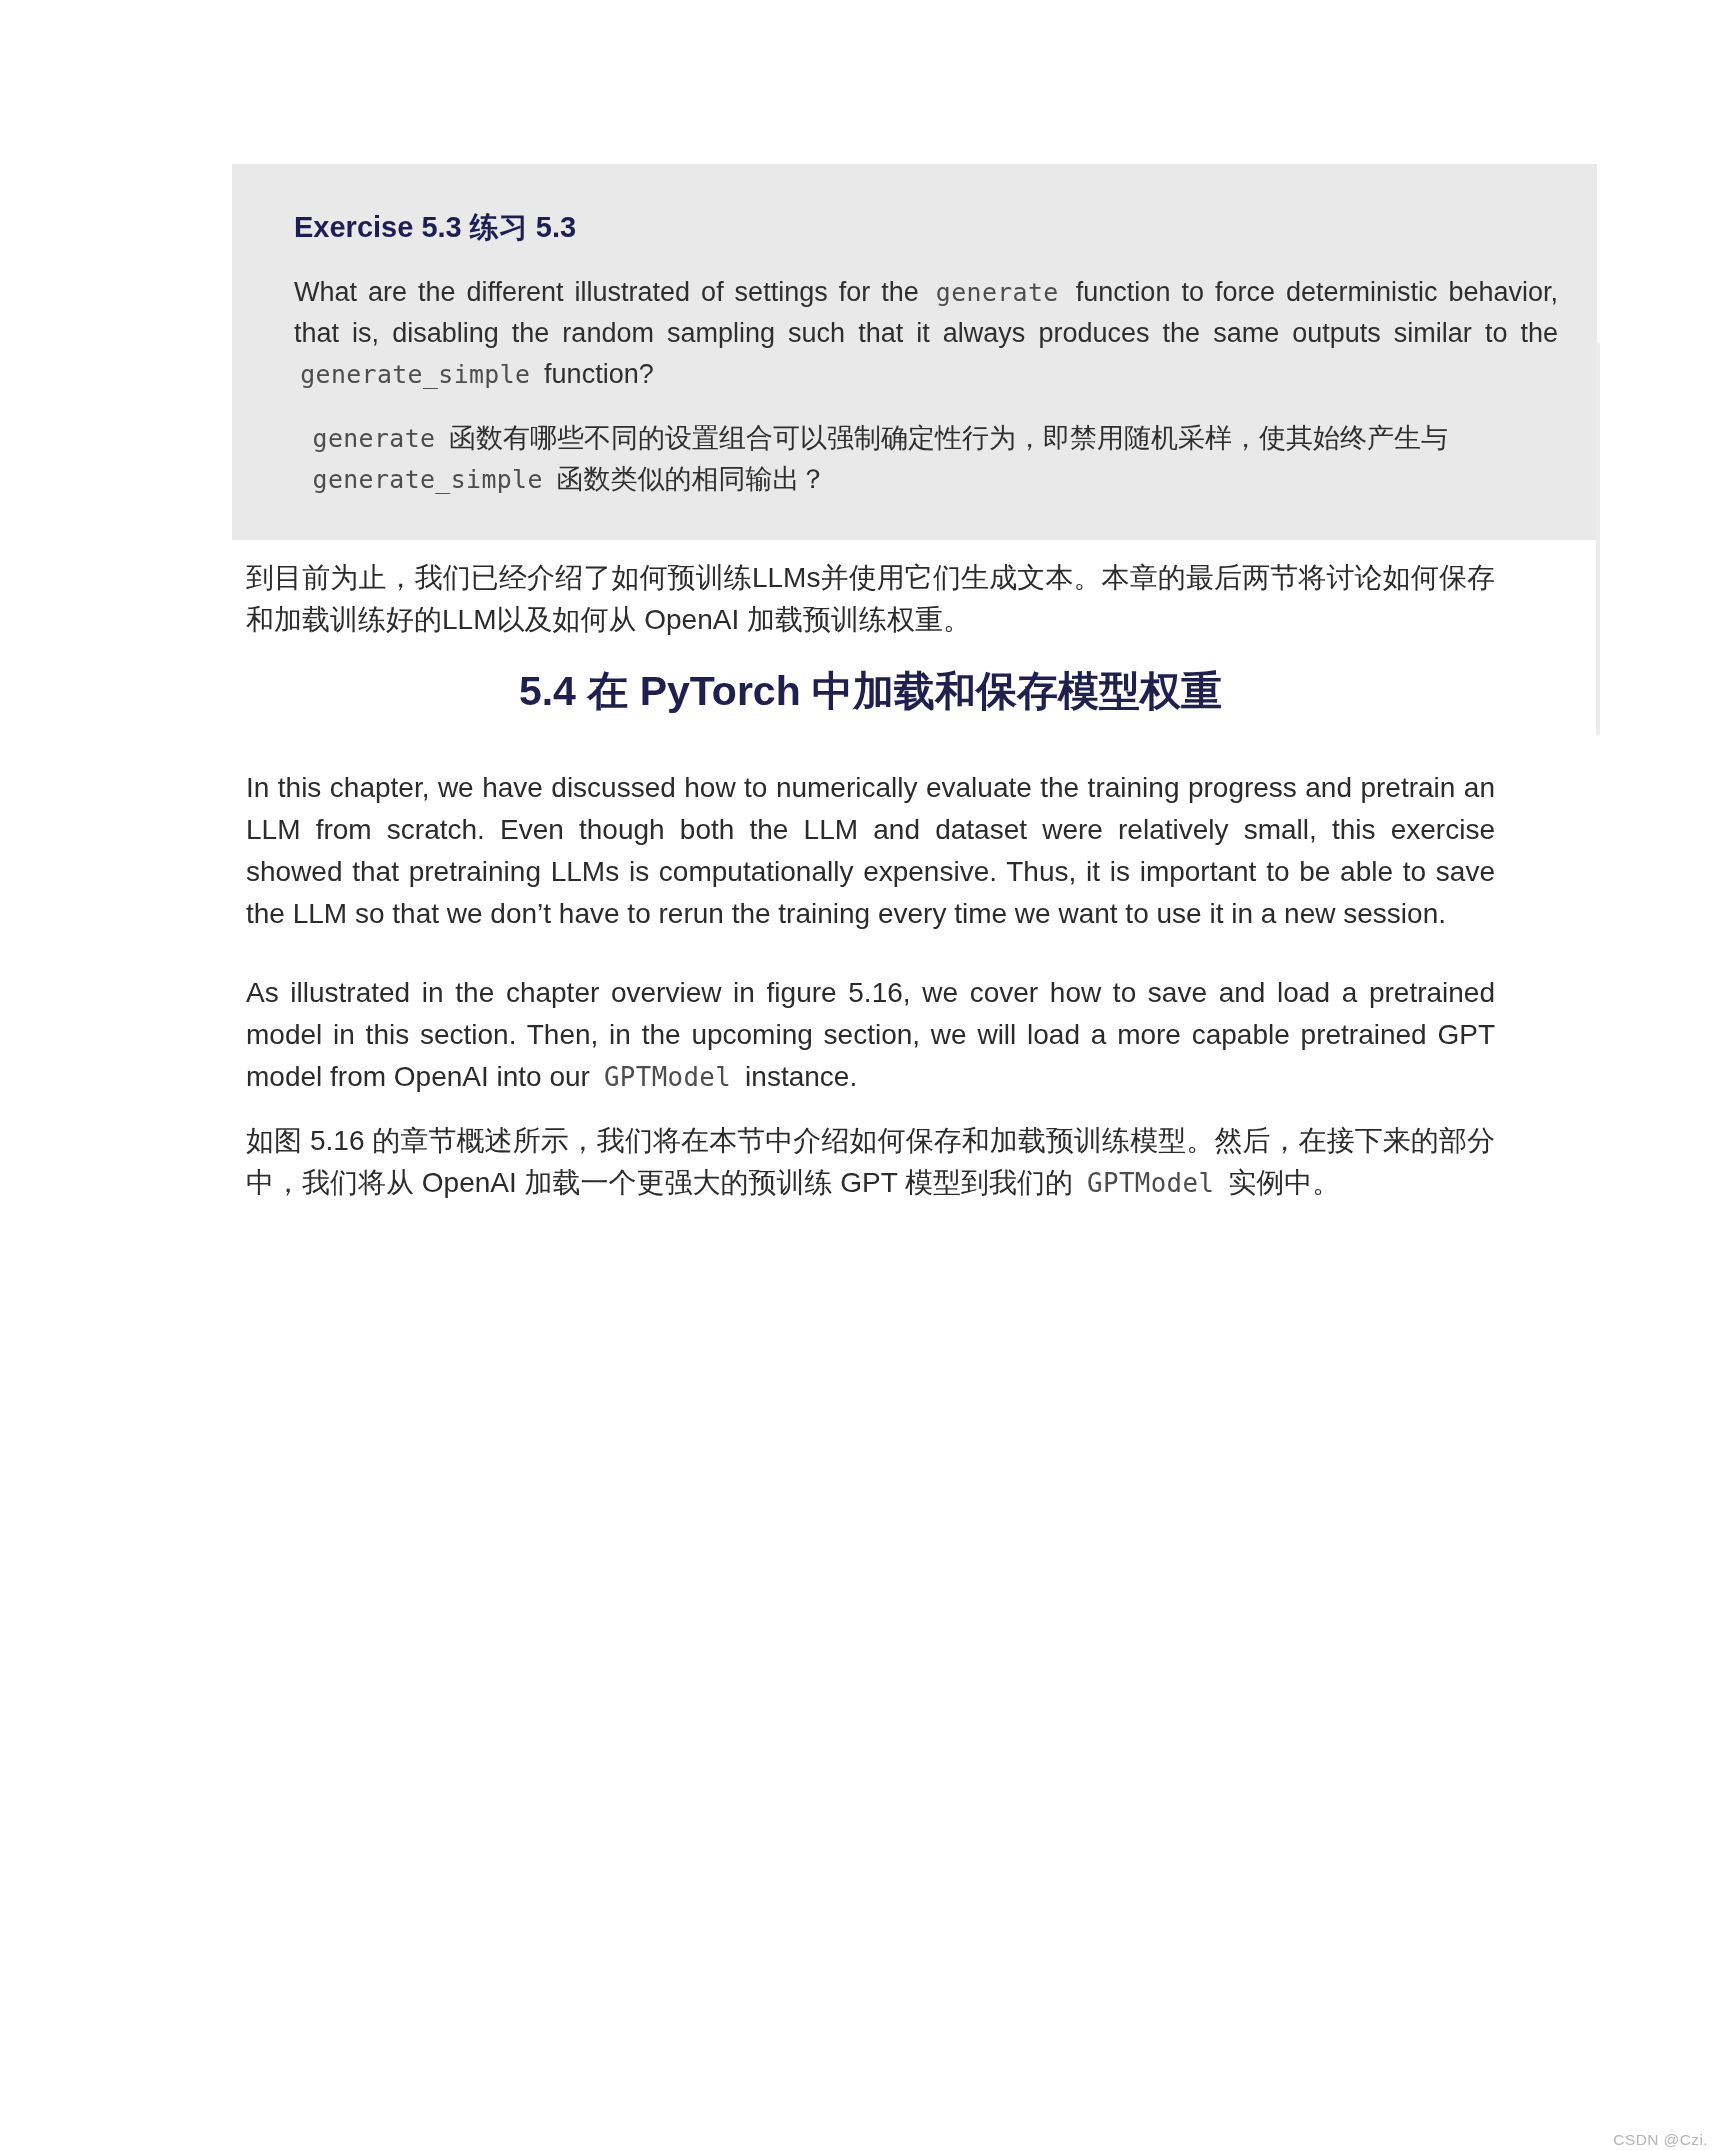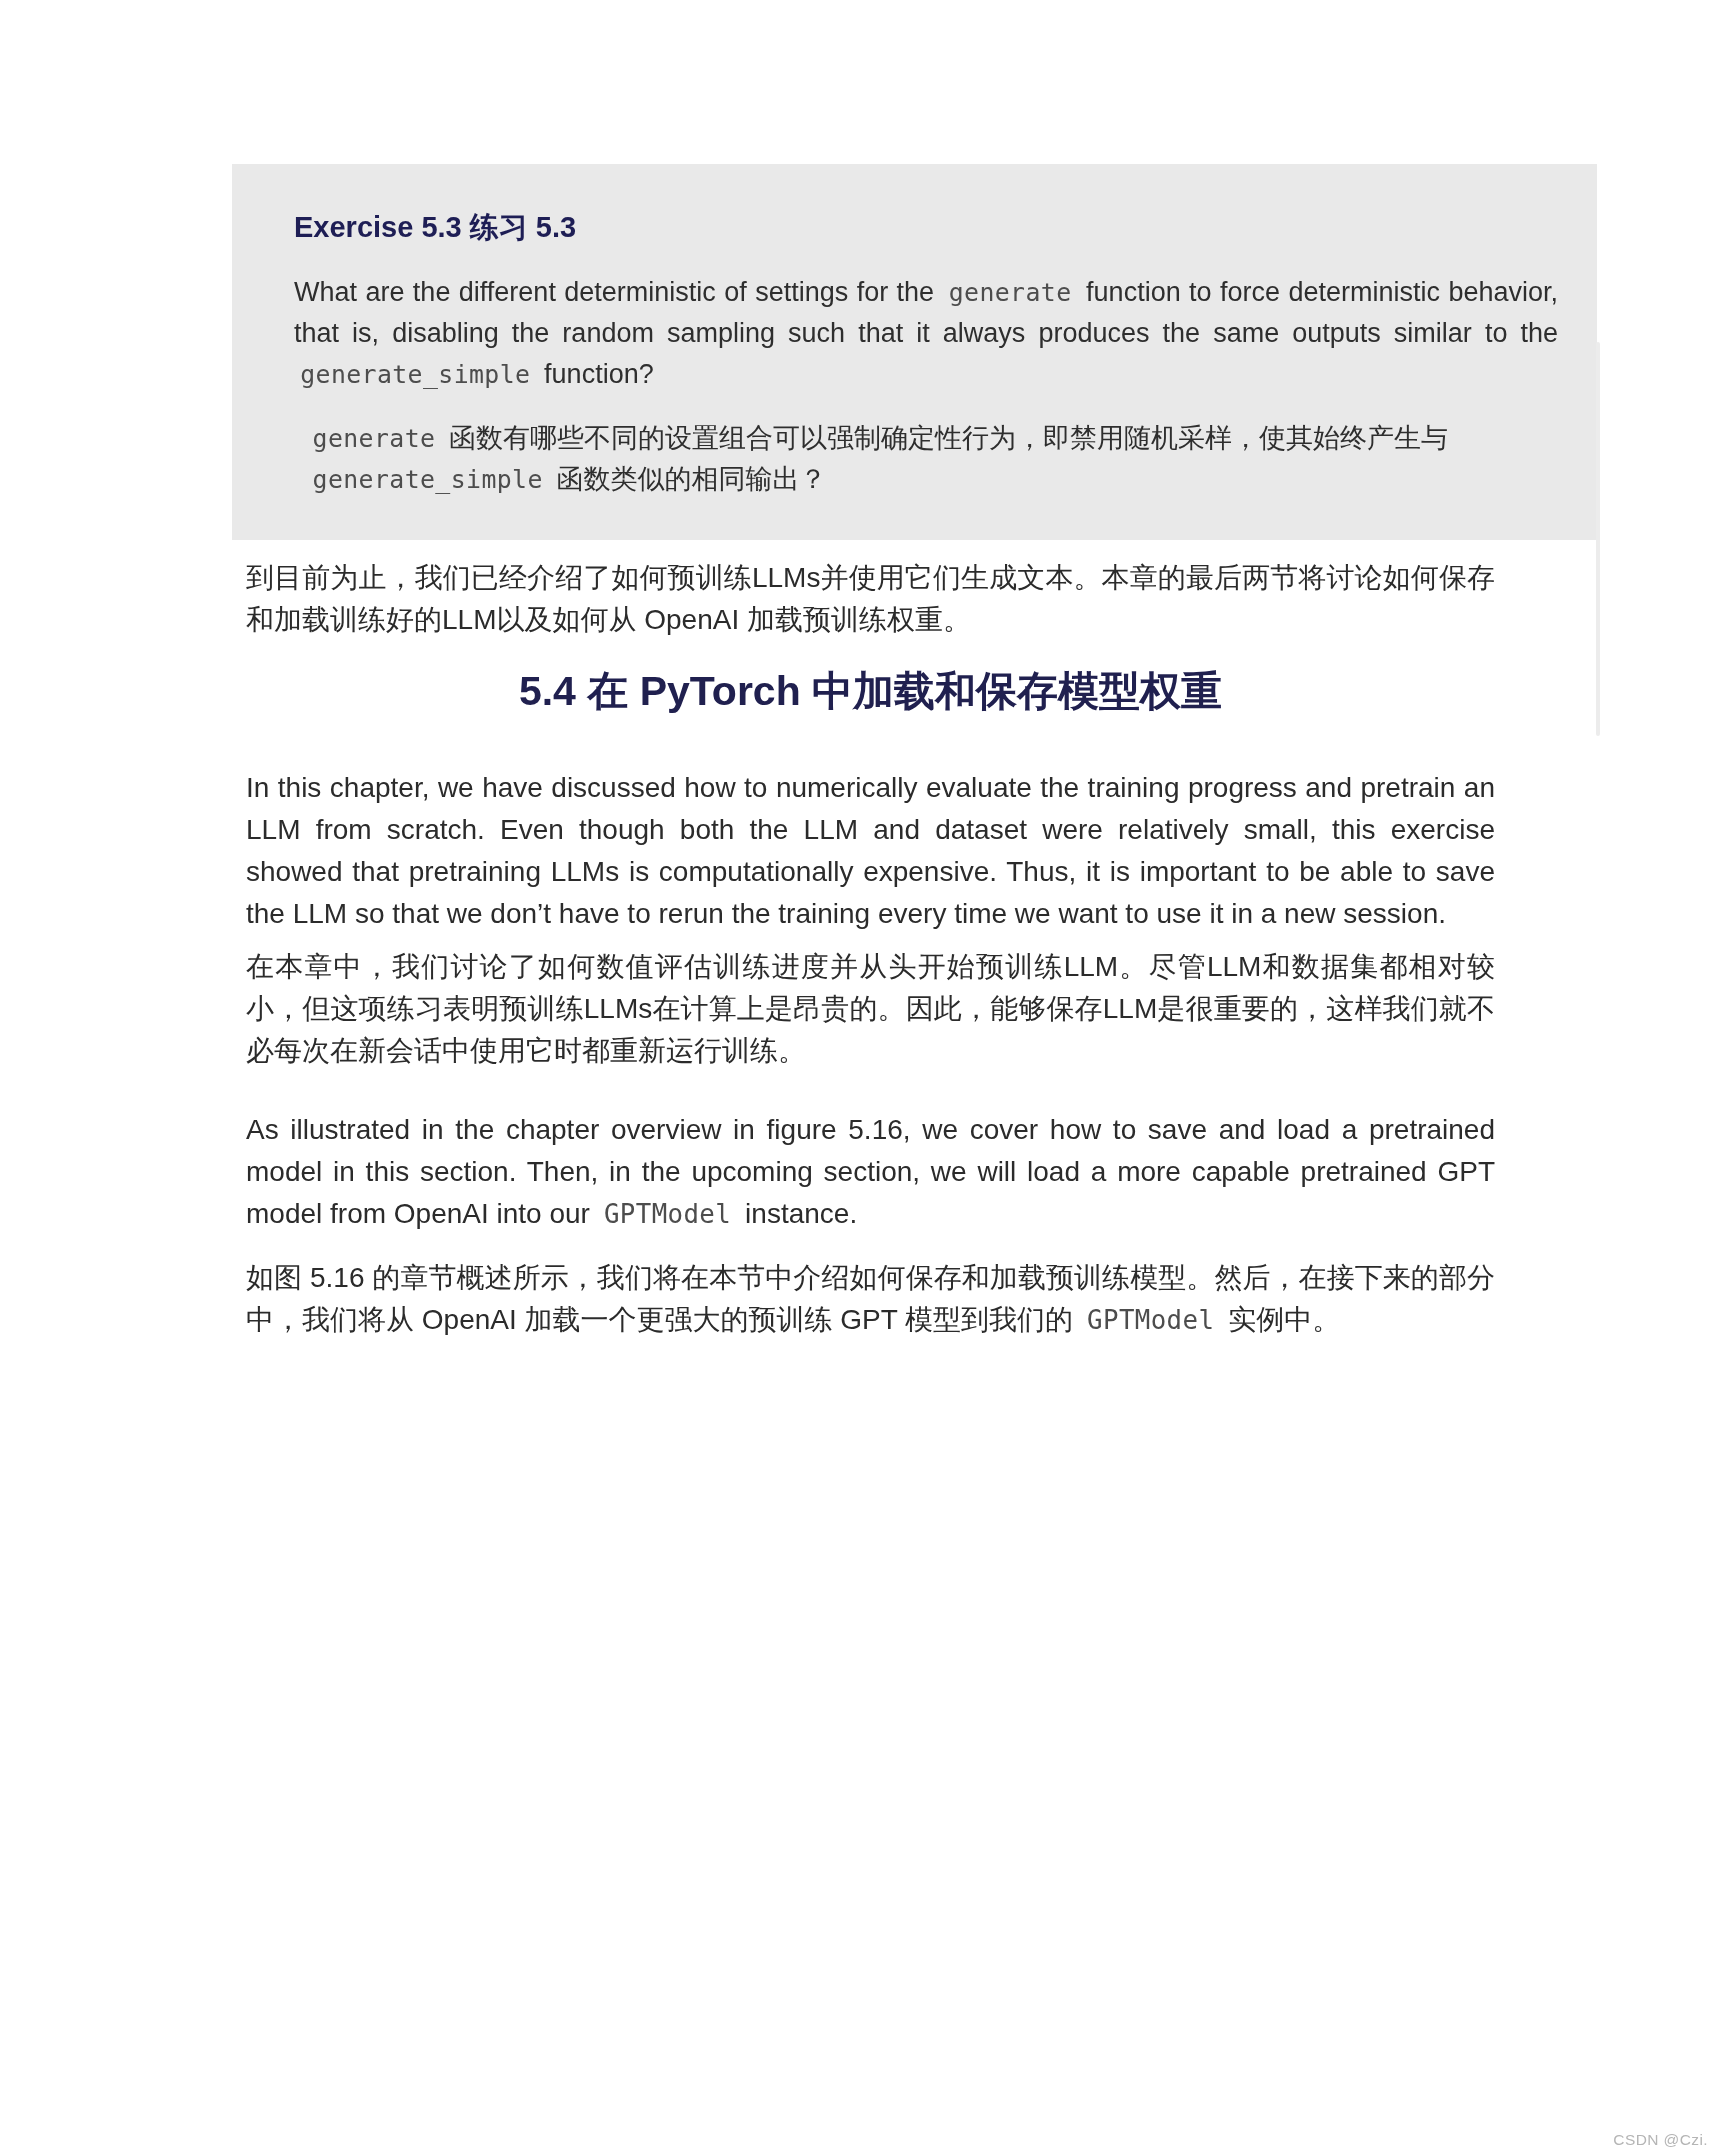--- a/index.html
+++ b/index.html
@@ -94,30 +94,29 @@
   }
 </style>
 </head>
 <body>
 
 <div class="page">
   <div class="content">
 
     <section class="exercise-box">
       <h3 class="ex-title">Exercise 5.3 练习 5.3</h3>
-      <p class="ex-body en"><span>What are the different deterministic of settings for the </span><span class="code">generate</span><span> function to force deterministic behavior, that is, disabling the random sampling such that it always produces the same outputs similar to the </span><span class="code">generate_simple</span><span> function?</span></p>
+      <p class="ex-body en"><span>What are the different illustrated of settings for the </span><span class="code">generate</span><span> function to force deterministic behavior, that is, disabling the random sampling such that it always produces the same outputs similar to the </span><span class="code">generate_simple</span><span> function?</span></p>
       <p class="ex-body zh"><span class="code">generate</span><span> 函数有哪些不同的设置组合可以强制确定性行为，即禁用随机采样，使其始终产生与 </span><span class="code">generate_simple</span><span> 函数类似的相同输出？</span></p>
     </section>
 
     <p class="para m-intro-zh"><span>到目前为止，我们已经介绍了如何预训练LLMs并使用它们生成文本。本章的最后两节将讨论如何保存和加载训练好的LLM以及如何从 OpenAI 加载预训练权重。</span></p>
 
     <h2 class="h2 m-h2-zh">5.4 在 PyTorch 中加载和保存模型权重</h2>
 
     <p class="para m-chapter-en"><span>In this chapter, we have discussed how to numerically evaluate the training progress and pretrain an LLM from scratch. Even though both the LLM and dataset were relatively small, this exercise showed that pretraining LLMs is computationally expensive. Thus, it is important to be able to save the LLM so that we don’t have to rerun the training every time we want to use it in a new session.</span></p>
-    <p class="para m-chapter-zh"><span>在本章中，我们讨论了如何数值评估训练进度并从头开始预训练LLM。尽管LLM和数据集都相对较小，但这项练习表明预训练LLMs在计算上是昂贵的。因此，能够保存LLM是很重要的，这样我们就不必每次在新会话中使用它时都重新运行训练。</span></p>
 
     <p class="para m-figure-en"><span>As illustrated in the chapter overview in figure 5.16, we cover how to save and load a pretrained model in this section. Then, in the upcoming section, we will load a more capable pretrained GPT model from OpenAI into our </span><span class="code">GPTModel</span><span> instance.</span></p>
     <p class="para m-figure-zh"><span>如图 5.16 的章节概述所示，我们将在本节中介绍如何保存和加载预训练模型。然后，在接下来的部分中，我们将从 OpenAI 加载一个更强大的预训练 GPT 模型到我们的 </span><span class="code">GPTModel</span><span> 实例中。</span></p>
 
   </div>
 
   <div class="scrollbar-thumb"></div>
 
   <div class="watermark">CSDN @Czi.</div>
 </div>

